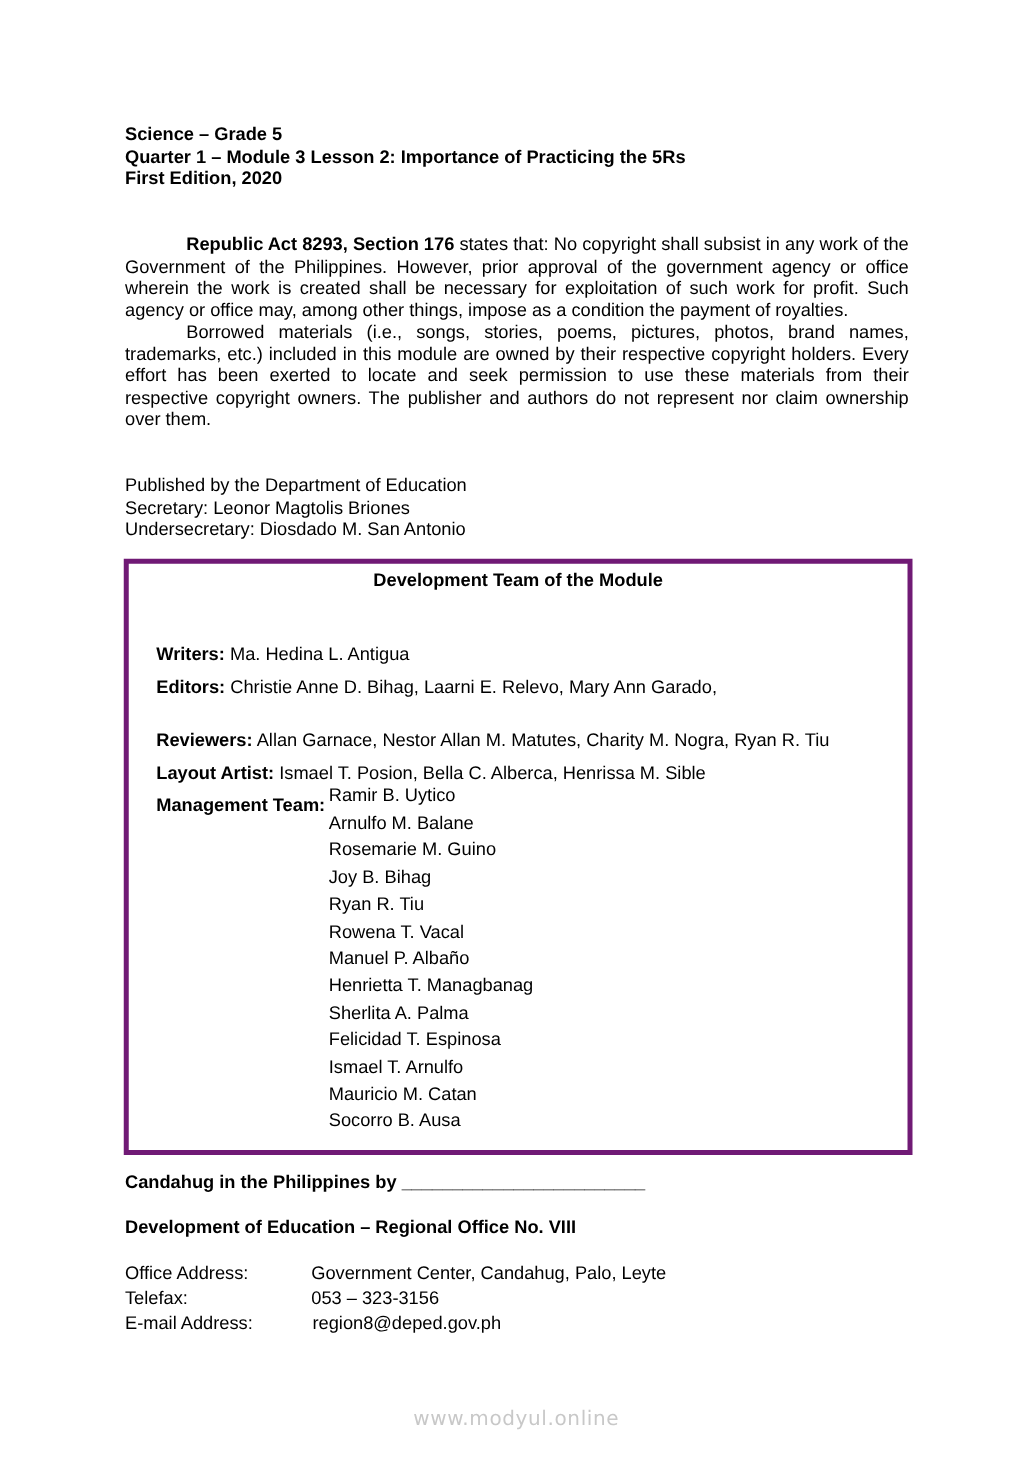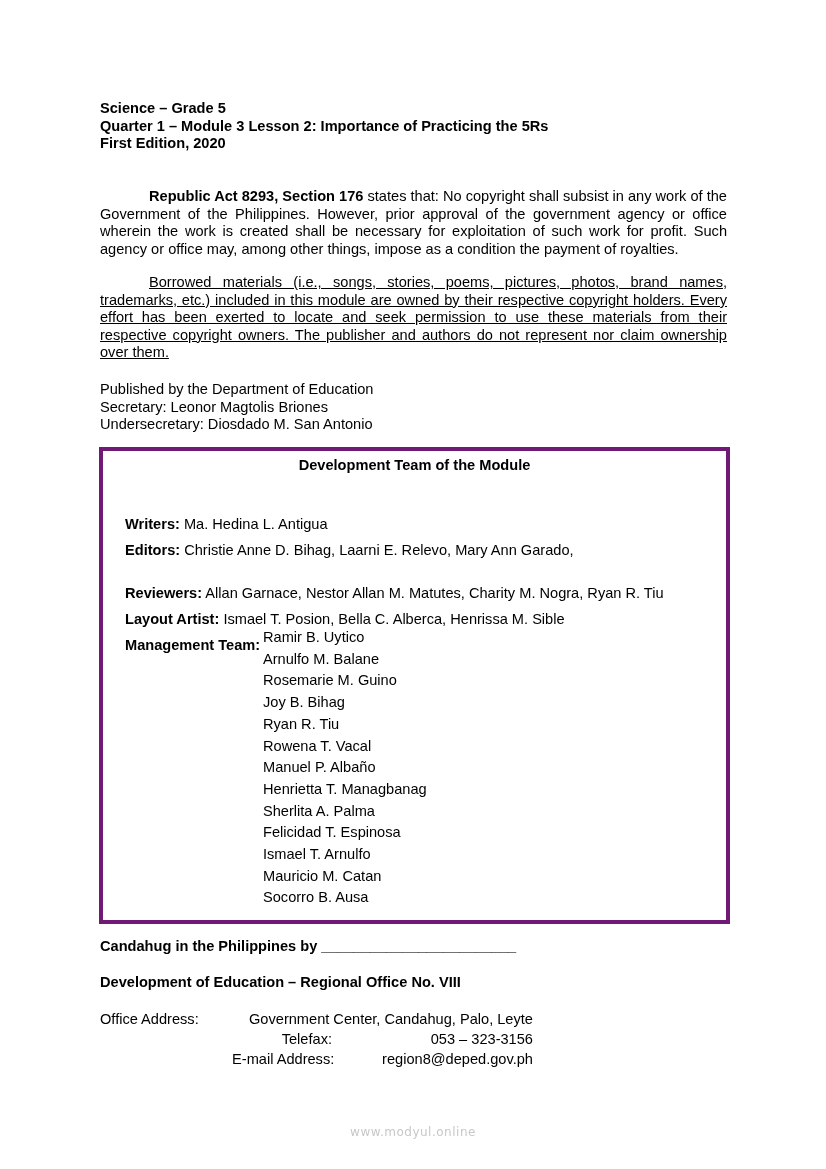--- a/index.html
+++ b/index.html
@@ -9,44 +9,44 @@
       font-size: 14.6px;
     }
     .page { position: absolute; left: 100px; top: 0; width: 627px; }
     .heading-block { position: absolute; top: 100px; left: 0; line-height: 17.5px; font-weight: bold; }
     .heading-block div { white-space: nowrap; }
     .para {
       position: absolute; left: 0; width: 627px; text-align: justify;
       line-height: 17.6px; text-indent: 49px;
     }
     .para1 { top: 188px; }
-    .para2 { top: 274px; text-decoration: underline; }
+    .para2 { top: 258px; }
     .pub-block { position: absolute; top: 381px; left: 0; line-height: 17.5px; }
     .team-box {
       position: absolute; left: -1px; top: 447px; width: 623px; height: 469px;
       border: 4px solid #701a75; box-sizing: content-box;
     }
     .team-title { position: absolute; top: 6px; left: 0; width: 100%; text-align: center; font-weight: bold; }
     .team-row { position: absolute; left: 22px; white-space: nowrap; margin-top: 31px; }
     .team-row b { font-weight: bold; }
     .row-writers { top: 34px; }
     .row-editors { top: 60px; line-height: 17.5px; }
     .row-editors .cont { padding-left: 57px; }
     .row-reviewers { top: 103px; }
     .row-layout { top: 129px; }
     .row-mgmt { top: 155px; }
     .mgmt-list { position: absolute; left: 160px; top: 176px; line-height: 21.7px; }
     .printed { position: absolute; top: 938px; left: 0; font-weight: bold; white-space: nowrap; }
     .deped { position: absolute; top: 974px; left: 0; font-weight: bold; white-space: nowrap; }
     .contact { position: absolute; top: 1009px; left: 0; line-height: 20px; }
-    .contact-row { display: flex; white-space: nowrap; justify-content: flex-end; }
+    .contact-row { display: flex; white-space: nowrap; }
     .contact-label { width: 149px; }
     .watermark {
       position: absolute; top: 1125px; left: 0; width: 826px; text-align: center;
-      color: #c8c8c8; font-size: 12px; letter-spacing: 0.5px;
+      color: #c8c8c8; font-size: 16px; letter-spacing: 0.5px;
       font-family: "DejaVu Sans", sans-serif;
     }
   </style>
 </head>
 <body>
 
 <div class="page">
 
   <div class="heading-block">
     <div>Science – Grade 5</div>

